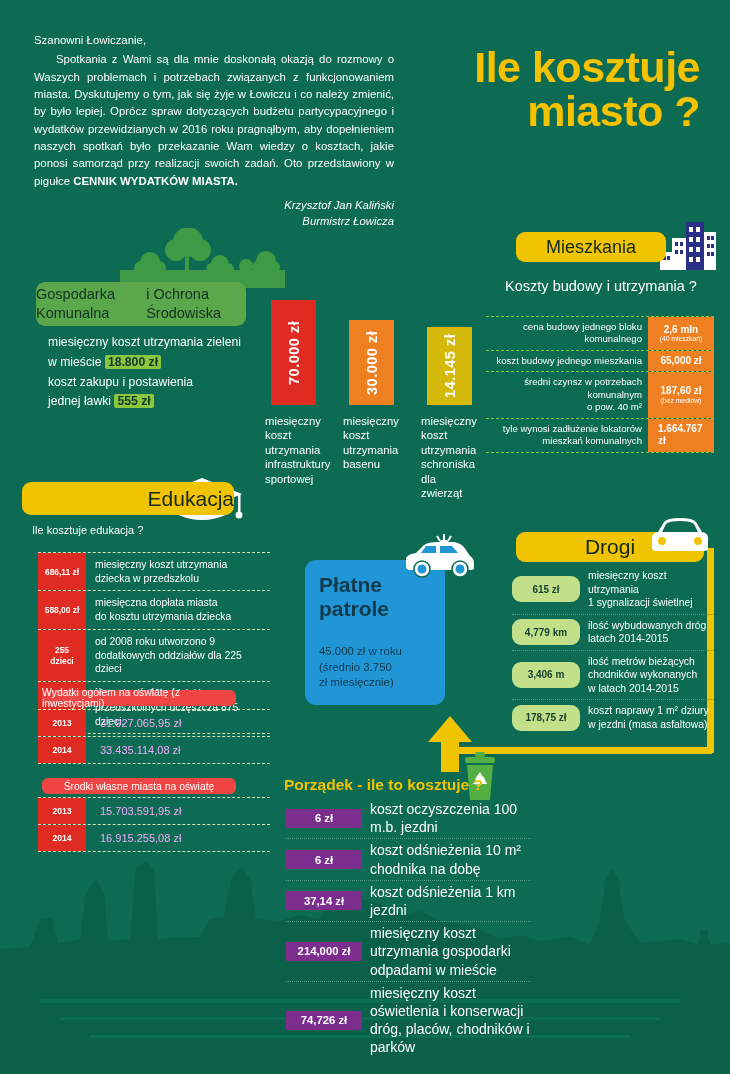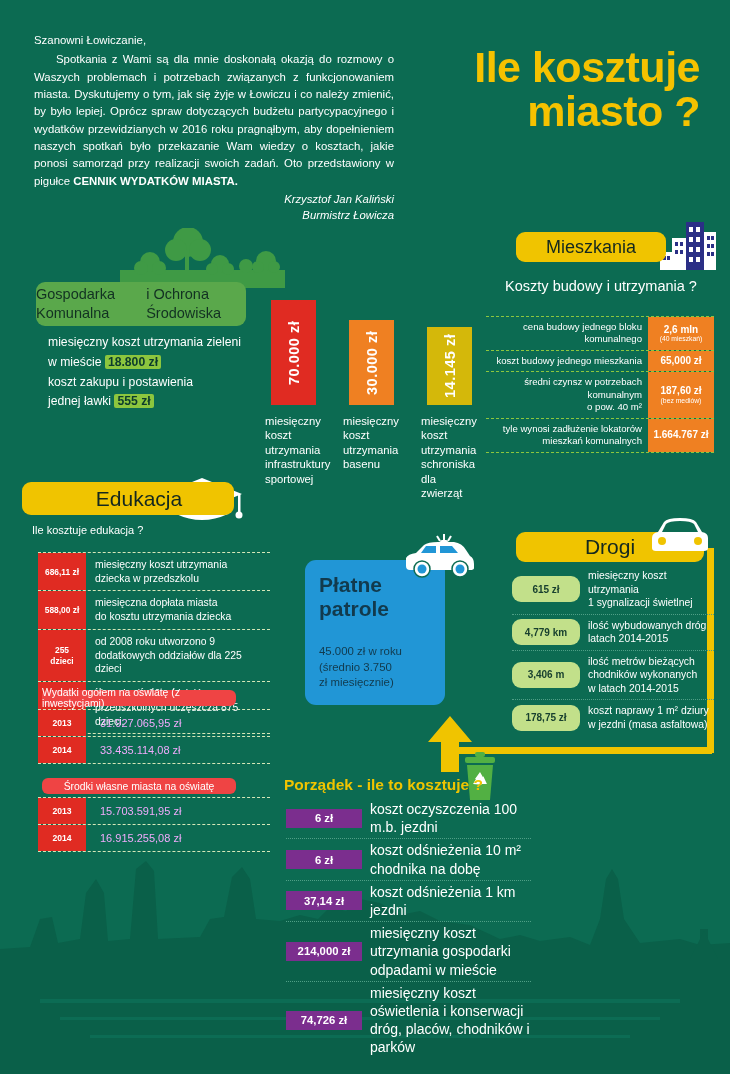--- a/index.html
+++ b/index.html
@@ -21,21 +21,21 @@
 
   
   .letter {
     position: absolute; left: 34px; top: 32px; width: 360px;
     color: #ffffff; font-size: 11.4px; line-height: 1.52;
     text-align: justify;
   }
   .letter .greet { text-align: left; margin-bottom: 2px; }
   .letter .body { text-indent: 22px; }
   .letter b { font-weight: bold; }
-  .sig { text-align: right; font-style: italic; font-size: 11.3px; margin-top: 1px; line-height:1.45; }
+  .sig { text-align: right; font-style: italic; font-size: 11.3px; margin-top: 7px; line-height:1.45; }
 
   
   .maintitle {
     position: absolute; right: 30px; top: 45px; width: 330px;
     color: #f5c200; font-size: 43px; font-weight: bold; line-height: 1.03;
     text-align: right; letter-spacing: -0.5px;
   }
 
   
   .pill {
@@ -69,26 +69,26 @@
   .buildings { position:absolute; left:660px; top:222px; width:58px; height:48px; z-index:4; }
   .mi-sub { position:absolute; left:486px; top:278px; width:230px; text-align:center;
             color:#fff; font-size:14.5px; font-weight:normal; }
   .mi-table { position:absolute; left:486px; top:316px; width:228px; }
   .mi-row { display:flex; align-items:stretch; border-top:1px dashed #8cc63e; }
   .mi-row:last-child { border-bottom:1px dashed #8cc63e; }
   .mi-lbl { flex:1; color:#fff; font-size:9.6px; line-height:1.3; text-align:right;
             padding:4px 6px 4px 0; display:flex; flex-direction:column; justify-content:center; }
   .mi-val { width:66px; background:#ef8022; color:#fff; font-size:10px; font-weight:bold;
             display:flex; flex-direction:column; align-items:center; justify-content:center;
-            line-height:1.18; padding:3px 4px; }
+            line-height:1.18; padding:3px 10px; }
   .mi-val .small { font-size:6.8px; font-weight:normal; }
 
   
   .ed-pill { left: 22px; top: 482px; width: 212px; height: 33px;
-             background: #f0c400; font-size: 21px; justify-content:center; padding-left:22px; }
+             background: #f0c400; font-size: 21px; justify-content:flex-end; padding-left:22px; }
   .cap { position:absolute; left:160px; top:476px; width:84px; height:48px; z-index:4; }
   .ed-sub { position:absolute; left:32px; top:524px; color:#fff; font-size:11px; }
   .ed-table { position:absolute; left:38px; top:552px; width:232px; }
   .ed-row { display:flex; align-items:stretch; border-top:1px dashed #d6e7b8; }
   .ed-row:last-child { border-bottom:1px dashed #d6e7b8; }
   .ed-val { width:48px; background:#e02b22; color:#fff; font-size:8.4px; font-weight:bold;
             display:flex; flex-direction:column; align-items:center; justify-content:center;
             line-height:1.2; }
   .ed-lbl { flex:1; color:#fff; font-size:10.4px; line-height:1.32; padding:5px 0 5px 9px;
             display:flex; flex-direction:column; justify-content:center; }

